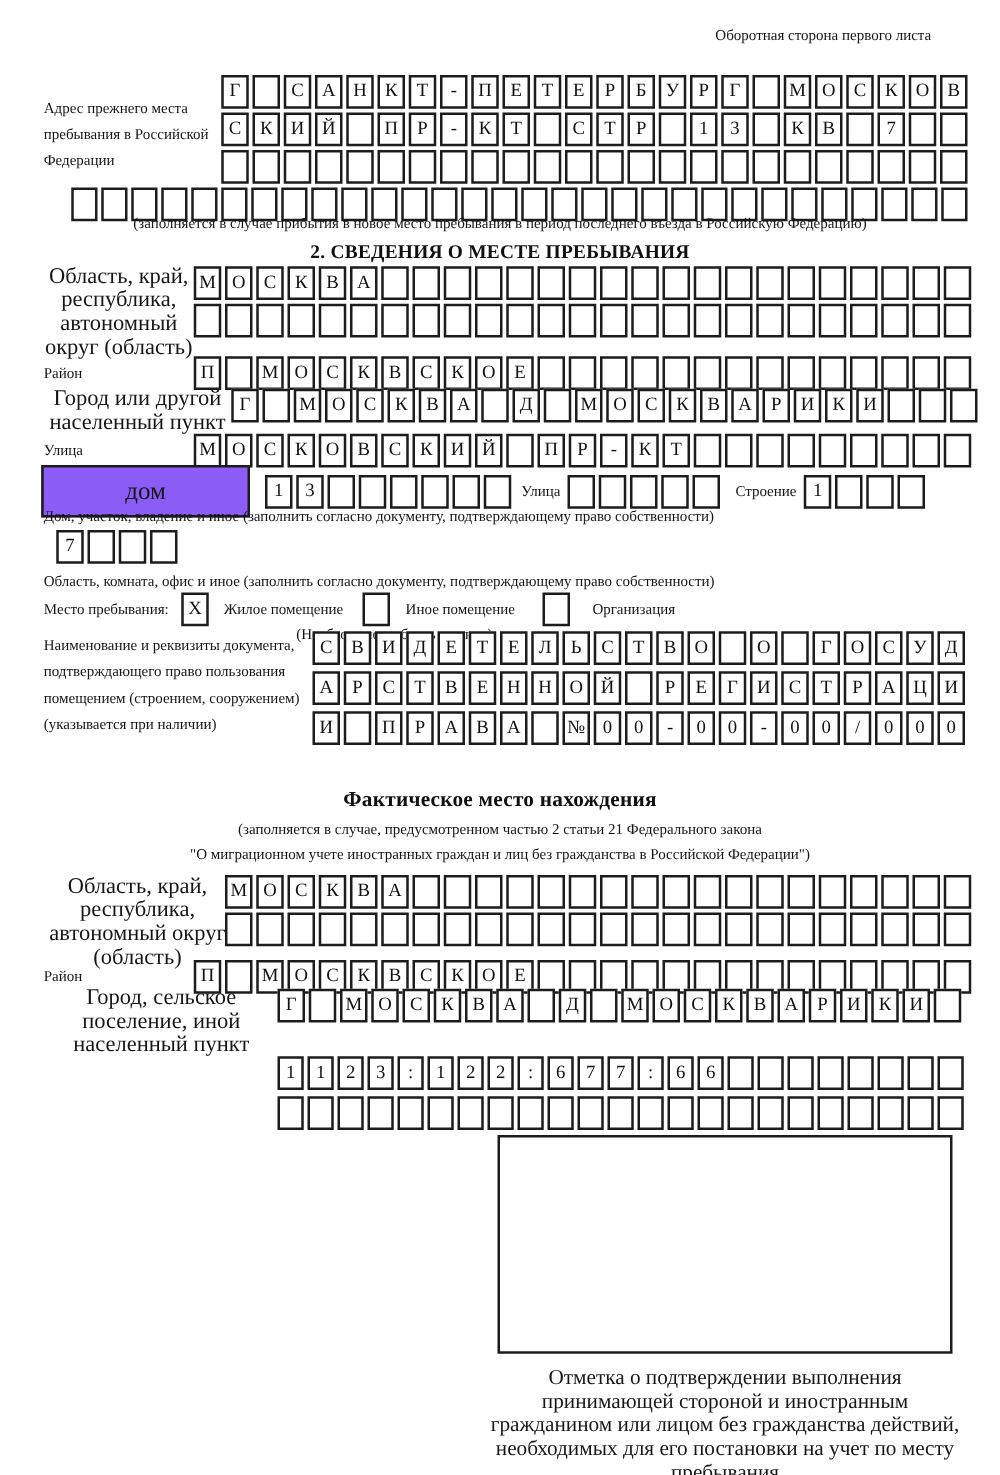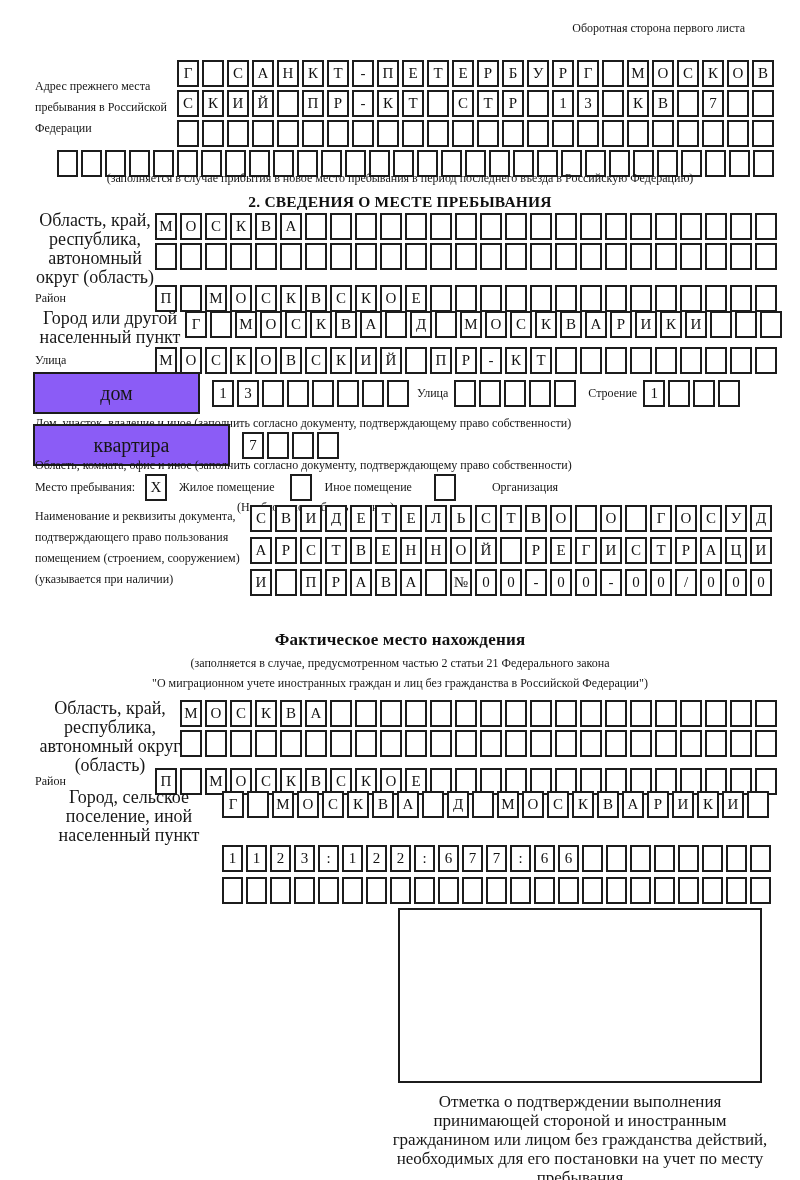--- a/index.html
+++ b/index.html
@@ -324,24 +324,23 @@
         <span class="cell"></span>
       </div>
     <div class="lbl" style="margin-left:12px;">Строение</div>
     <div class="cells" style="margin-left:6px;">
         <span class="cell">1</span>
         <span class="cell"></span>
         <span class="cell"></span>
         <span class="cell"></span>
       </div>
   </div>
-  <div class="abs cap" style="top:406px;left:35px;margin-top:10px;">Дом, участок, владение и иное (заполнить согласно документу, подтверждающему право собственности)</div>
+  <div class="abs cap" style="top:406px;left:35px;">Дом, участок, владение и иное (заполнить согласно документу, подтверждающему право собственности)</div>
 
   <div class="abs inline-row" style="top:424px;left:33px;">
-    <div class="widebox" style="width:197px;">квартира</div>
     <div class="cells" style="margin-left:12px;">
         <span class="cell">7</span>
         <span class="cell"></span>
         <span class="cell"></span>
         <span class="cell"></span>
       </div>
   </div>
   <div class="abs cap" style="top:458px;left:35px;">Область, комната, офис и иное (заполнить согласно документу, подтверждающему право собственности)</div>
 
   <div class="abs inline-row" style="top:474px;left:35px;">
@@ -350,21 +349,21 @@
         <span class="cell">X</span>
       </div>
     <div class="lbl" style="margin-left:12px;">Жилое помещение</div>
     <div class="cells" style="margin-left:16px;">
         <span class="cell"></span>
       </div>
     <div class="lbl" style="margin-left:12px;">Иное помещение</div>
     <div class="cells" style="margin-left:22px;">
         <span class="cell"></span>
       </div>
-    <div class="lbl" style="margin-left:36px;">Организация</div>
+    <div class="lbl" style="margin-left:18px;">Организация</div>
   </div>
   <div class="abs cap" style="top:500px;left:237px;">(Необходимо выбрать нужное)</div>
 
   <div class="abs lbl" style="top:506px;left:35px;width:212px;">Наименование и реквизиты документа, подтверждающего право пользования помещением (строением, сооружением) (указывается при наличии)</div>
   <div class="abs cells-col" style="top:505px;left:250px;row-gap:5px;">
     <div class="cells">
         <span class="cell">С</span>
         <span class="cell">В</span>
         <span class="cell">И</span>
         <span class="cell">Д</span>

